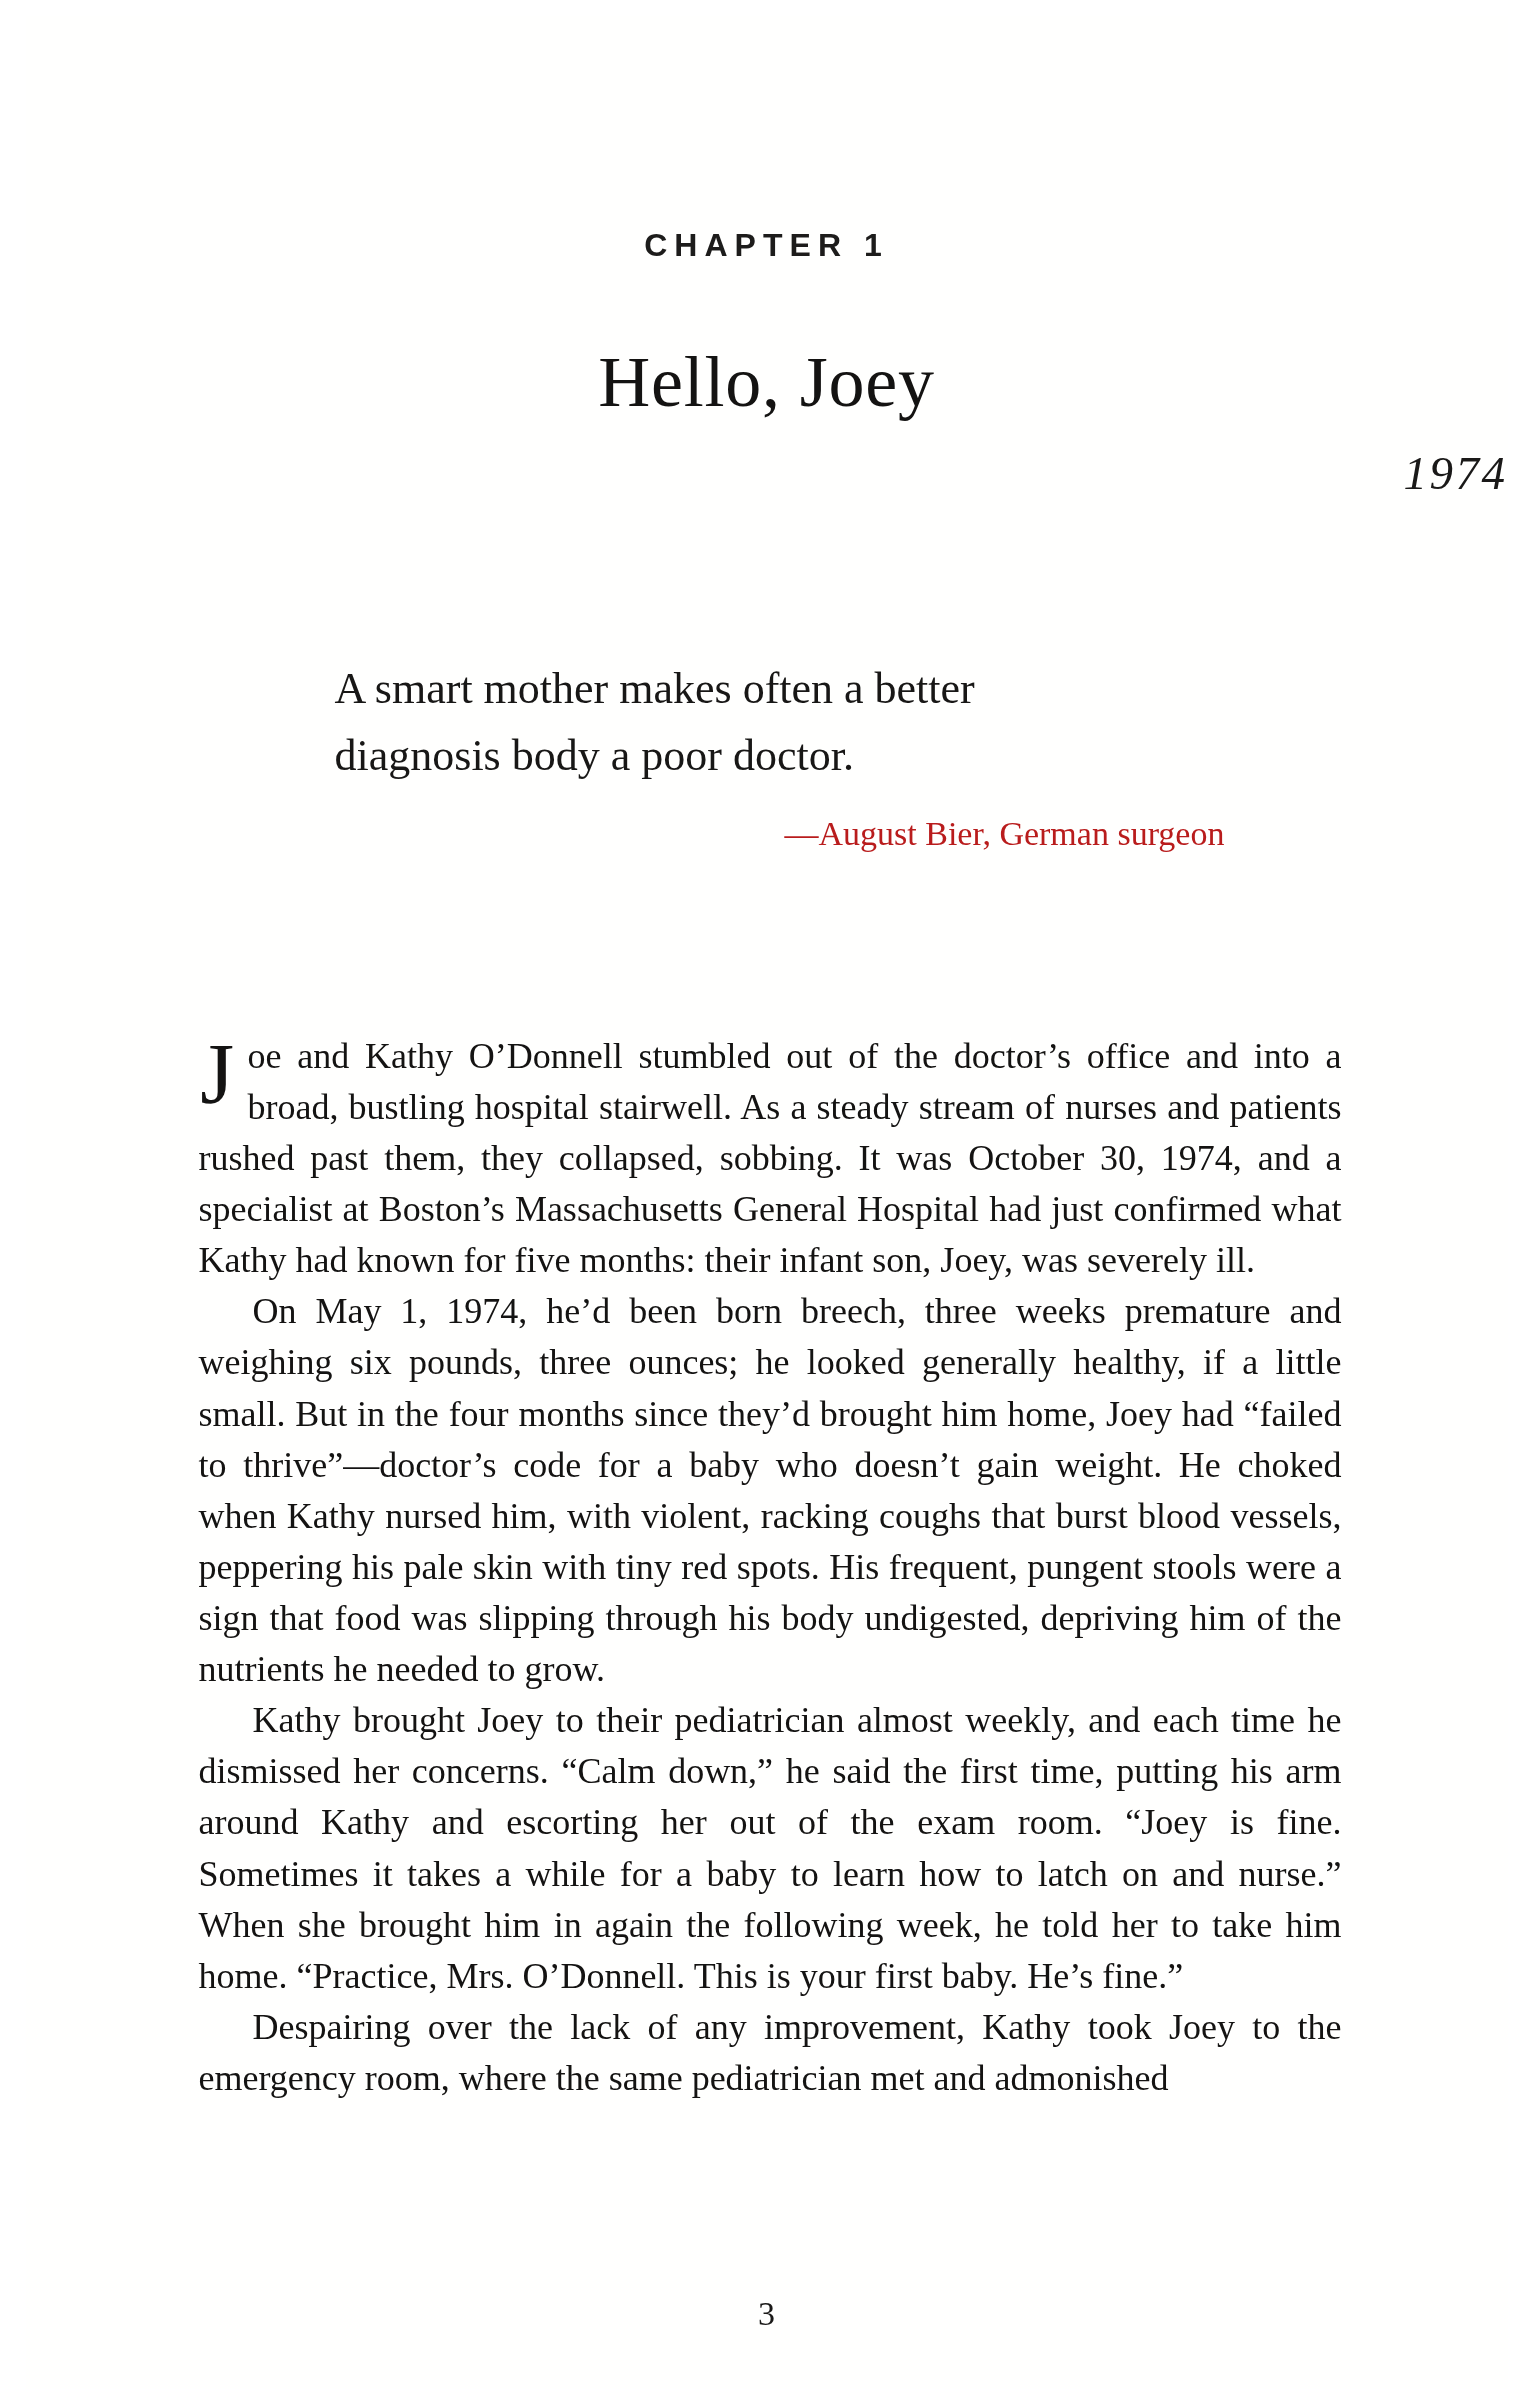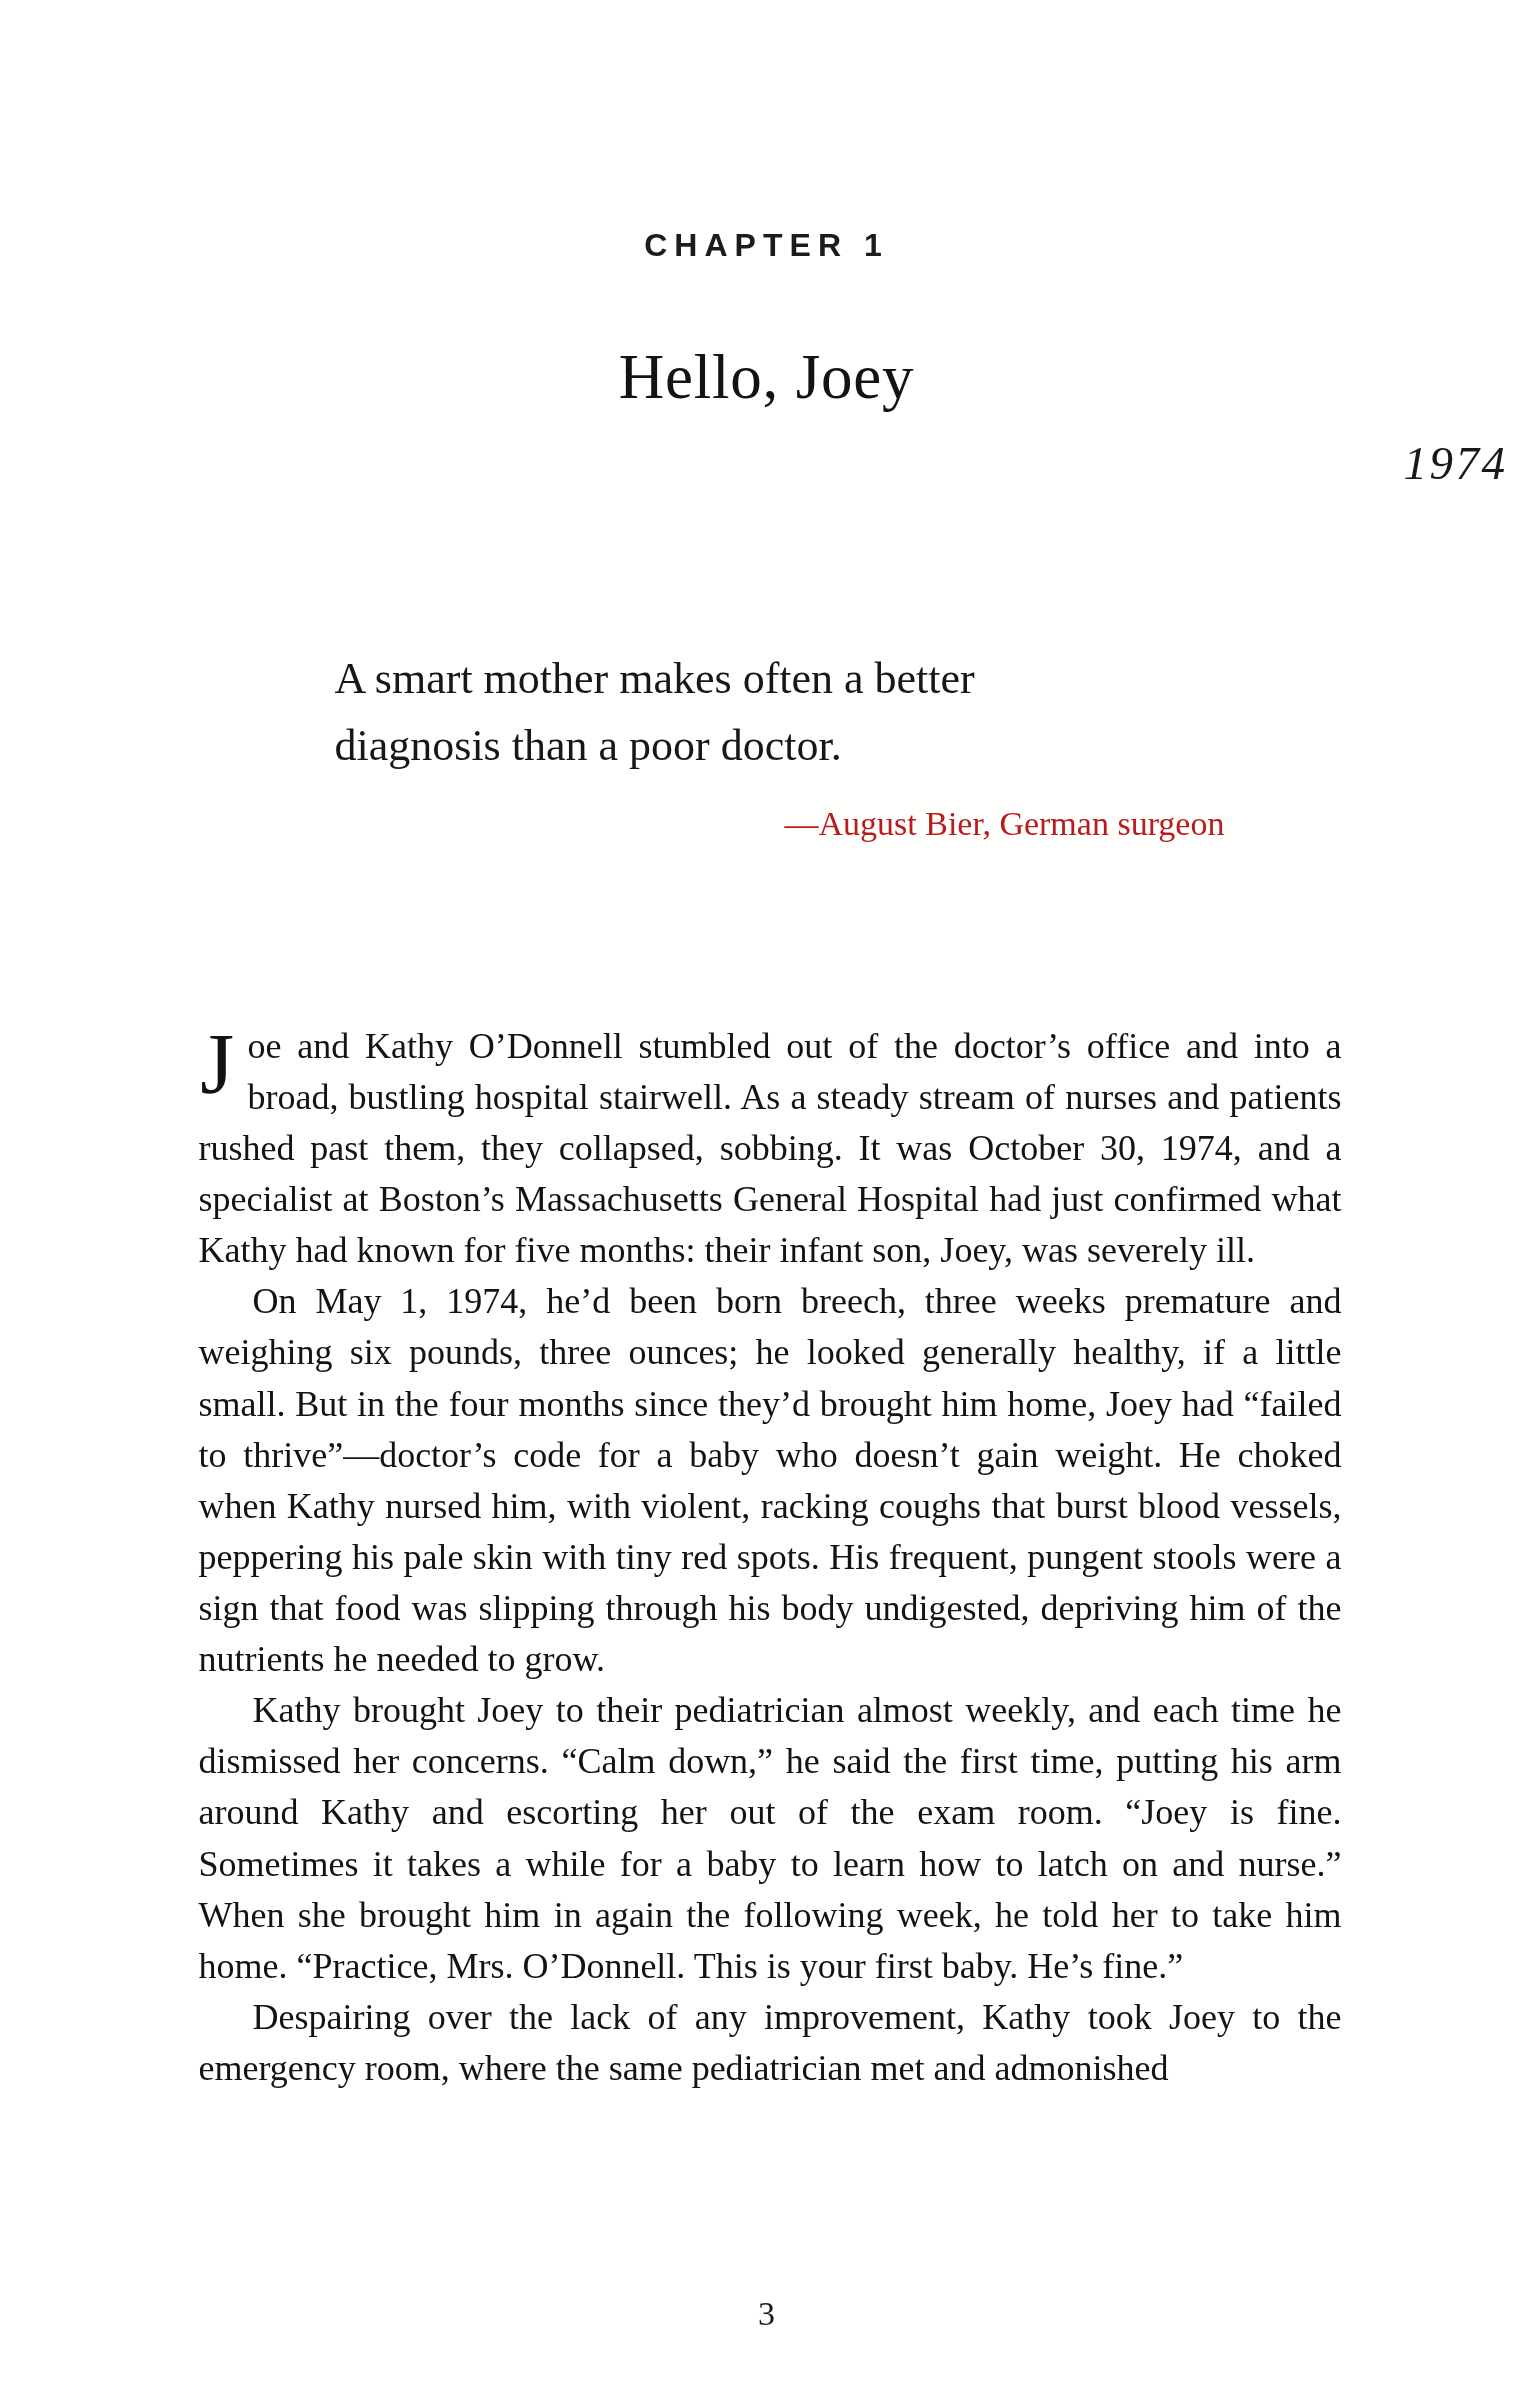--- a/index.html
+++ b/index.html
@@ -25,21 +25,21 @@
     font-weight: 700;
     font-size: 32px;
     letter-spacing: 0.22em;
     color: #1d1c1b;
   }
   .chapter-title {
     margin-top: 77px;
     text-align: center;
     font-family: "Liberation Serif", serif;
     font-weight: 400;
-    font-size: 63px;
+    font-size: 72px;
     letter-spacing: 0.8px;
     color: #141312;
   }
   .chapter-year {
     margin-top: 22px;
     text-align: right;
     font-family: "Liberation Serif", serif;
     font-style: italic;
     font-size: 47px;
     letter-spacing: 2.5px;
@@ -94,21 +94,21 @@
 <div class="page">
 
   <div class="chapter-label">CHAPTER 1</div>
 
   <div class="chapter-title">Hello, Joey</div>
 
   <div class="chapter-year">1974</div>
 
   <div class="epigraph">
     <div class="epigraph-line">A smart mother makes often a better</div>
-    <div class="epigraph-line">diagnosis than a poor doctor.</div>
+    <div class="epigraph-line">diagnosis body a poor doctor.</div>
   </div>
 
   <div class="epigraph-attribution">—August Bier, German surgeon</div>
 
   <div class="body-text">
 
     <p class="para first">
       <span class="dropcap">J</span><span>oe and Kathy O’Donnell stumbled out of the doctor’s office and into a broad, bustling hospital stairwell. As a steady stream of nurses and patients rushed past them, they collapsed, sobbing. It was October 30, 1974, and a specialist at Boston’s Massachusetts General Hospital had just confirmed what Kathy had known for five months: their infant son, Joey, was severely ill.</span>
     </p>
 

